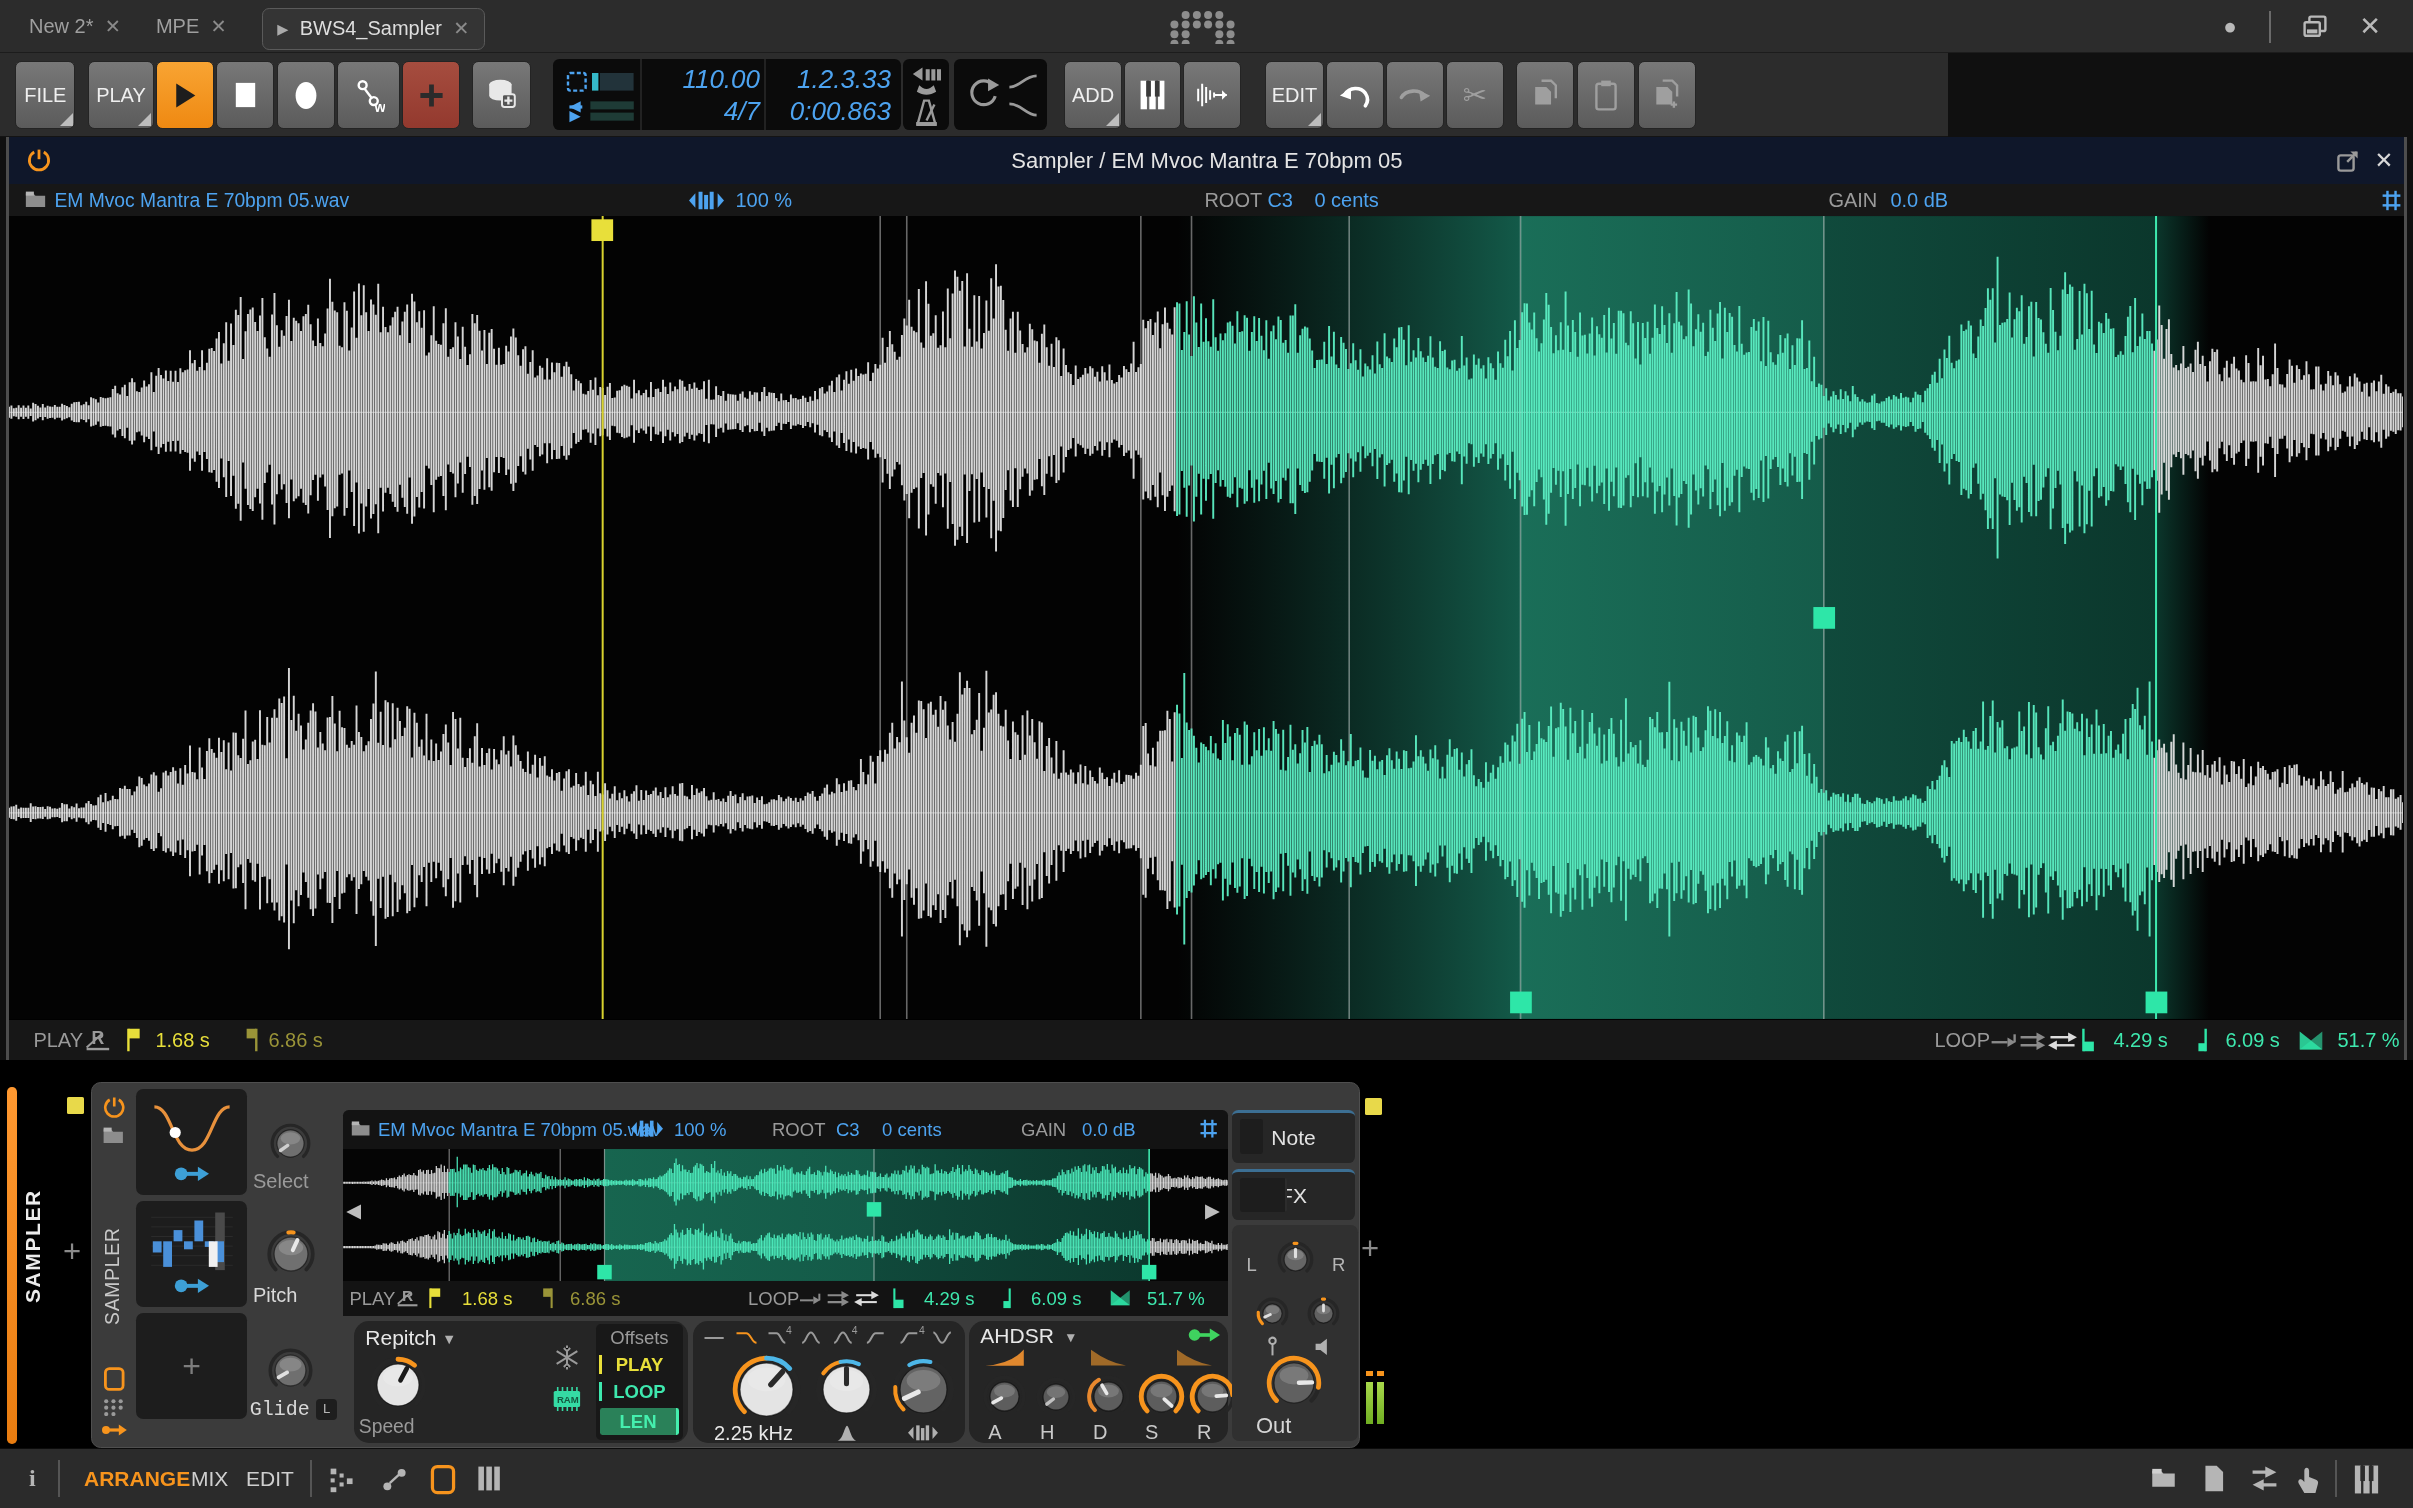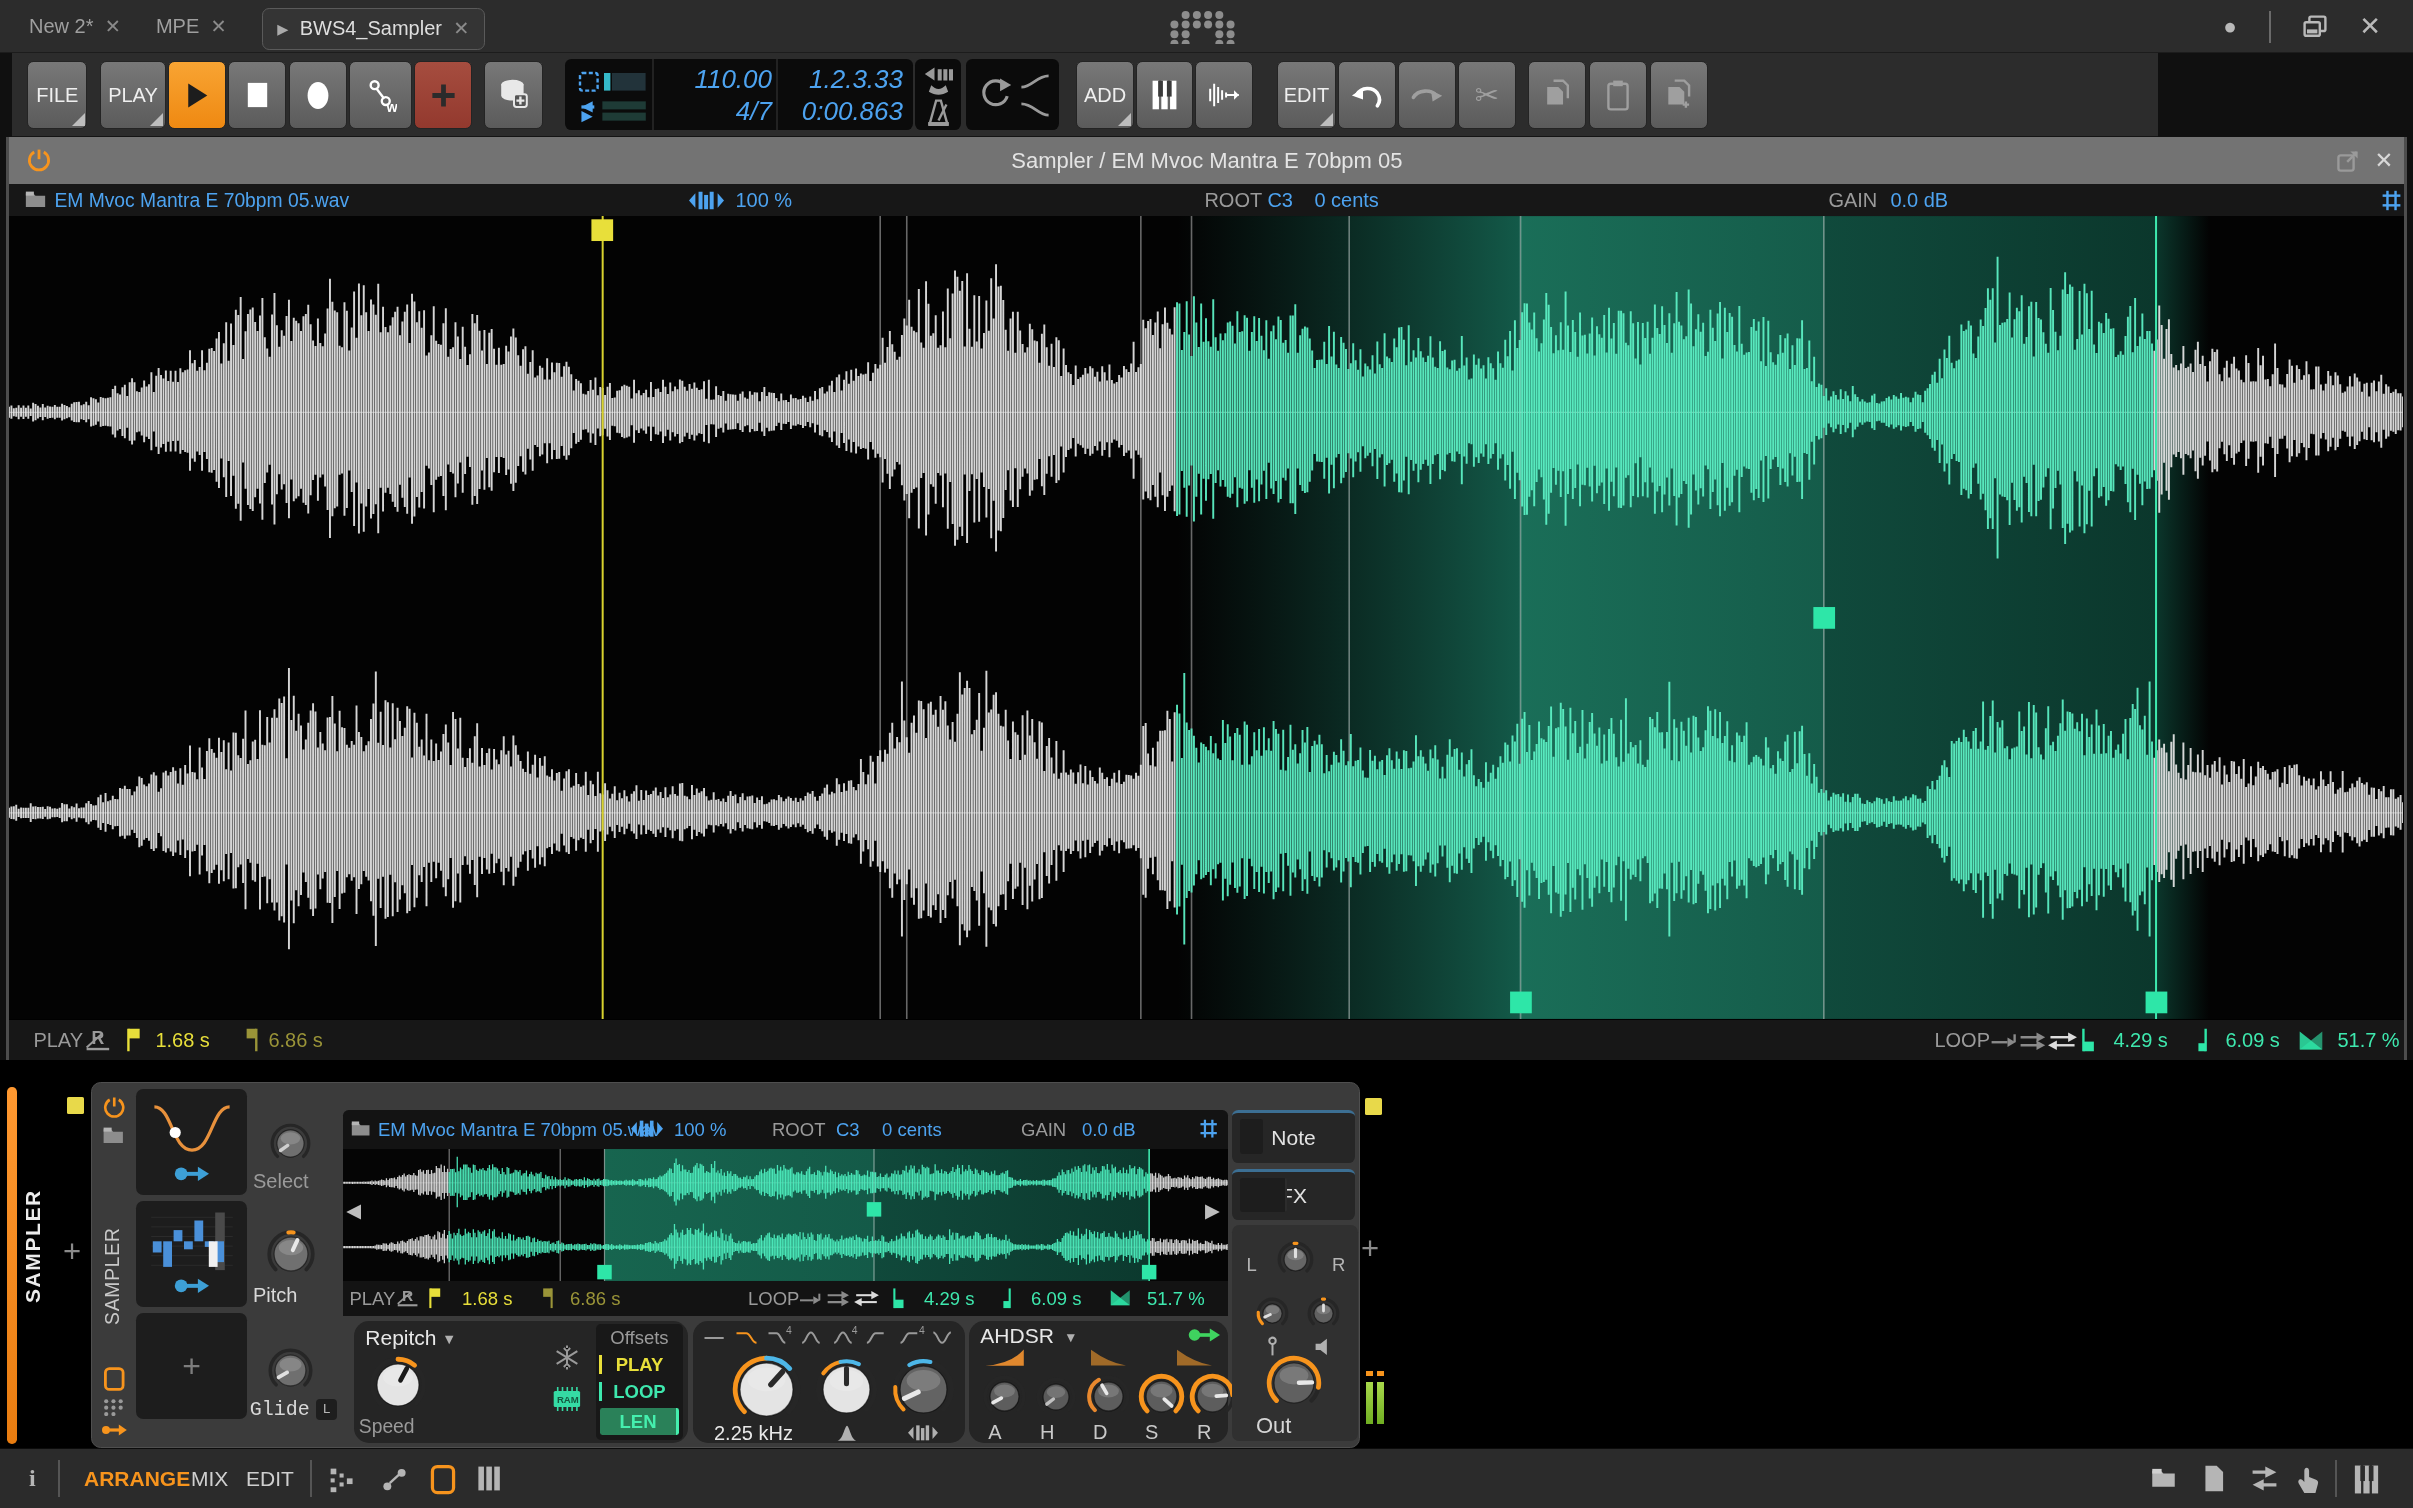--- a/index.html
+++ b/index.html
@@ -11,32 +11,32 @@
   svg{display:block;}
 
   
   #tabbar{position:absolute;left:0;top:0;width:2413px;height:53px;background:#2c2c2c;border-bottom:0.8px solid #1c1c1c;}
   .tab{display:flex;align-items:center;gap:11.3px;height:53px;color:#9f9f9f;font-size:20px;}
   .tab .x{color:#8a8a8a;font-size:19.3px;}
   .tab-active{height:42px;margin-top:4.8px;border:1.6px solid #5a5a5a;border-radius:7.2px;background:#343434;padding:0 14.5px;color:#dedede;}
   .winbtn{color:#b9b9b9;}
 
   
-  #transport{position:absolute;left:12px;top:53px;width:2146px;height:84px;background:#2c2c2c;border-bottom:1.6px solid #141414;}
+  #transport{position:absolute;left:0;top:53px;width:1948px;height:84px;background:#2c2c2c;border-bottom:1.6px solid #141414;}
   .tbtn{position:absolute;top:8px;height:68px;background:linear-gradient(#787878,#5b5b5b);border:0.8px solid #242424;border-radius:6.4px;display:flex;align-items:center;justify-content:center;color:#efefef;font-size:20px;overflow:hidden;}
   .tbtn.dim svg, .tbtn.dim{color:#9f9f9f;}
   .fold:after{content:"";position:absolute;right:1.6px;bottom:1.6px;border-bottom:13px solid #bdbdbd;border-left:13px solid transparent;}
   .tbtn.orange{background:linear-gradient(#f8a433,#ef8912);}
   .tbtn.red{background:linear-gradient(#a64d3f,#93392e);}
   .disp{position:absolute;top:6.4px;height:71px;background:#0b0b0b;border-radius:6.4px;}
   .dispnum{color:#4da3f0;font-size:26px;line-height:32px;text-align:right;font-style:italic;}
 
   
   #samplerwin{position:absolute;left:6.4px;top:137px;width:2401px;height:924px;background:#060606;border-left:3.2px solid #4d4d4d;border-right:3.2px solid #4d4d4d;}
-  #shead{position:absolute;left:0;top:0;width:100%;height:47px;background:#737373;}
+  #shead{position:absolute;left:0;top:0;width:100%;height:47px;background:#0f172a;}
   #stitle{width:100%;text-align:center;line-height:47px;color:#e4e4e4;font-size:22px;}
   #stoolbar{position:absolute;left:0;top:47px;width:100%;height:32px;background:#171717;}
   #swavebox{position:absolute;left:0;top:79px;width:100%;height:803px;background:#030303;}
   #sfooter{position:absolute;left:0;top:882px;width:100%;height:42px;background:#171717;border-top:0.8px solid #000;}
   .lbl-g{color:#9a9a9a;}
   .lbl-b{color:#4da3f0;}
   .lbl-y{color:#e8df3a;}
   .lbl-yd{color:#9a9438;}
   .lbl-m{color:#3ee8ae;}
   .f24{font-size:19.3px;} .f25{font-size:20px;} .f23{font-size:18.5px;}

